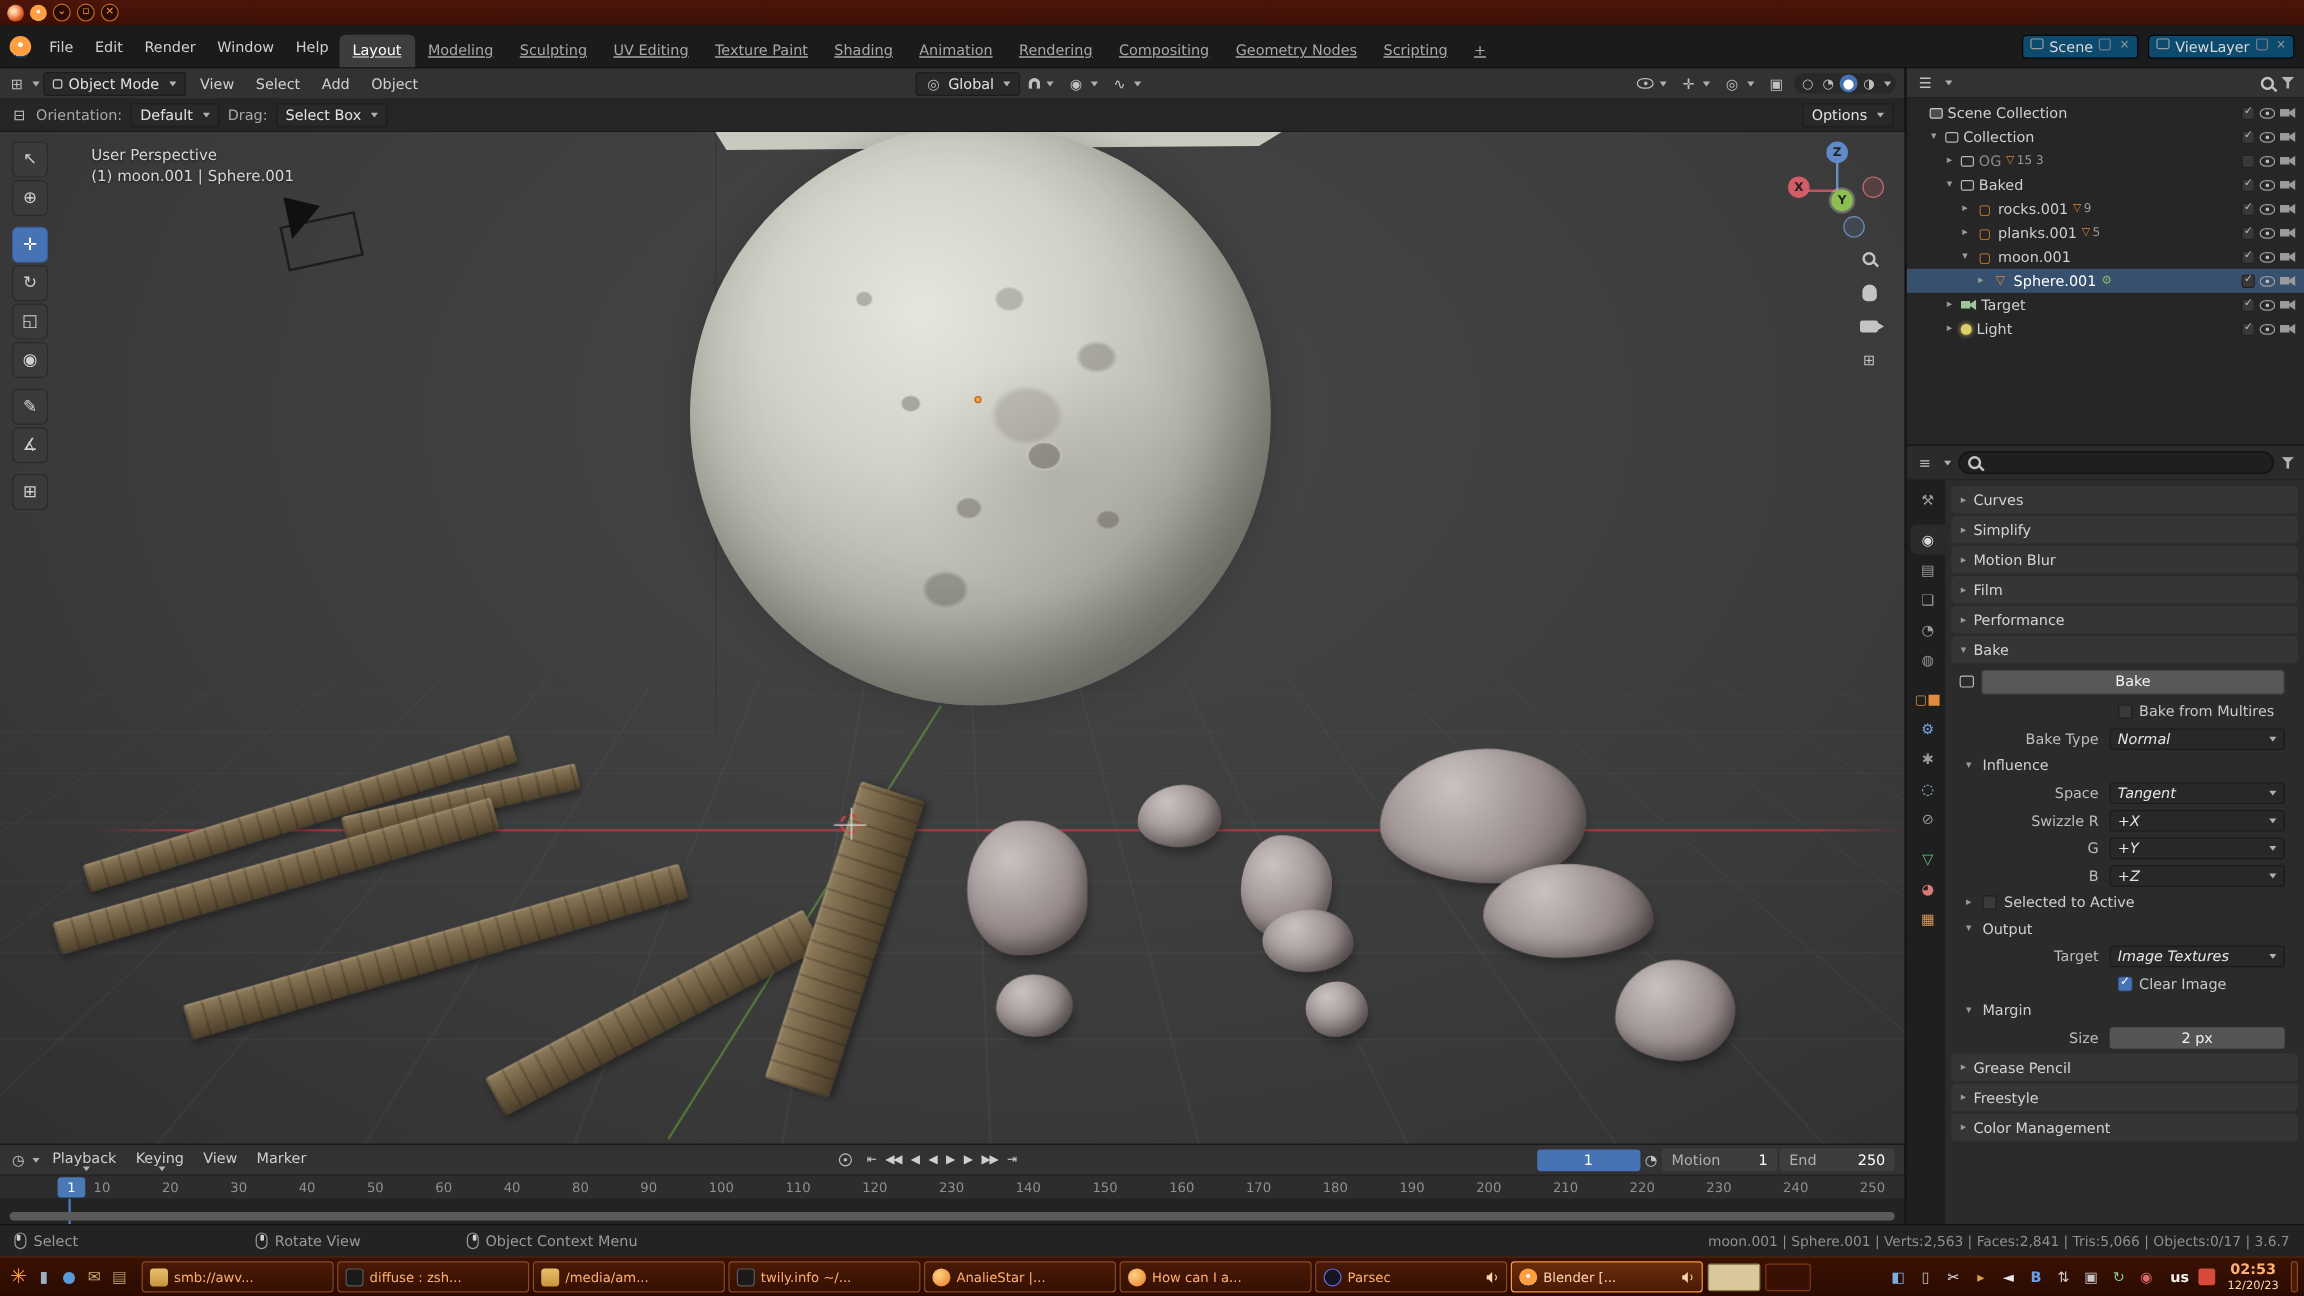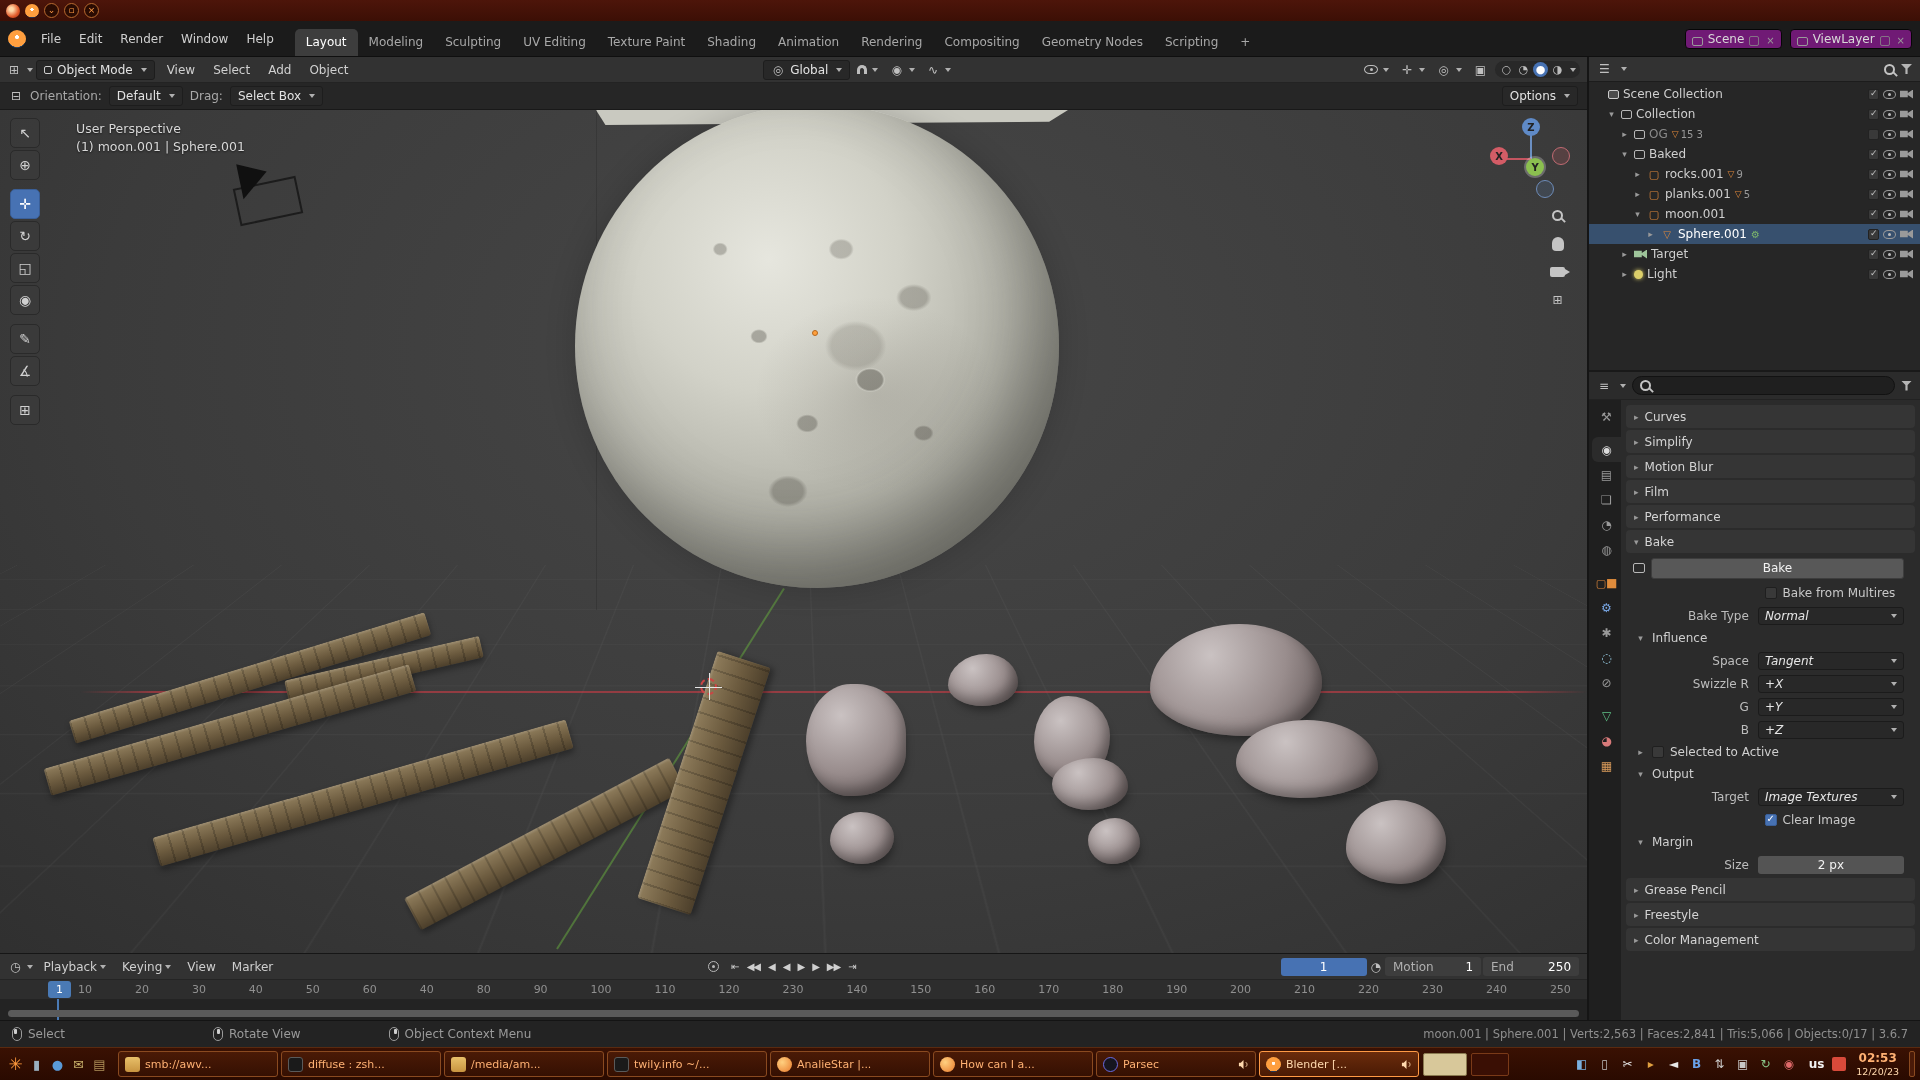--- a/index.html
+++ b/index.html
@@ -17,25 +17,25 @@
   .win-btn { width:15px; height:15px; border-radius:50%; background:#2a0b02; border:1px solid #b86a30;
     color:#ff9a45; font-size:9px; line-height:13px; text-align:center; flex:none; }
 
   
   .topbar { height:36px; background:#1b1b1b; display:flex; align-items:center; padding:0 8px;
     border-bottom:1px solid #0f0f0f; }
   .blender-logo { width:18px; height:18px; border-radius:50%; margin-right:6px; flex:none;
     background:radial-gradient(circle at 50% 40%, #fff 13%, #ff9f3f 15% 68%, #24466e 70%); }
   .menus { display:flex; }
   .menu-item { padding:4px 9px; border-radius:4px; color:#d0d0d0; }
-  .workspaces { display:flex; margin-left:12px; align-self:flex-end; }
+  .workspaces { display:flex; margin-left:0; align-self:flex-end;text-decoration:underline; }
   .tab { padding:6px 11px 7px; color:#a8a8a8; font-size:12px; border-radius:5px 5px 0 0; white-space:nowrap; }
   .tab.active { background:#3d3d3d; color:#ffffff; }
   .top-right { margin-left:auto; display:flex; gap:8px; align-items:center; }
-  .selector { display:flex; align-items:flex-end; gap:5px; background:#701a75; border:1px solid #060606;
+  .selector { display:flex; align-items:flex-start; gap:5px; background:#0c4a6e; border:1px solid #060606;
     border-radius:4px; padding:2px 6px; color:#d8d8d8; }
   .sel-ic { width:11px; height:9px; border:1px solid #9a9a9a; border-radius:2px; }
   .sel-x { color:#9a9a9a; font-size:10px; padding-left:2px; }
   .mini-ic { width:10px; height:10px; border:1px solid #8a8a8a; border-radius:2px; opacity:.8; }
 
   
   .main { flex:1; display:flex; min-height:0; }
   .left { width:1587px; display:flex; flex-direction:column; min-width:0; }
   .right { flex:1; display:flex; flex-direction:column; border-left:2px solid #151515; min-width:0; }
 
@@ -130,21 +130,21 @@
   .mag::after { content:""; position:absolute; width:6px; height:2px; background:#c4c4c4;
     transform:rotate(45deg); right:-5px; bottom:-2px; }
   .hand { width:12px; height:14px; background:#c4c4c4; border-radius:6px 6px 4px 4px; }
   .camico { width:15px; height:10px; background:#c4c4c4; border-radius:2px; position:relative; }
   .camico::after { content:""; position:absolute; right:-5px; top:2px; border-top:3px solid transparent;
     border-bottom:3px solid transparent; border-left:5px solid #c4c4c4; }
 
   
   .timeline { height:67px; display:flex; flex-direction:column; border-top:1px solid #161616; }
   .tl-header { height:25px; background:#323232; display:flex; align-items:center; gap:2px; padding:0 8px; }
-  .tl-menu { padding:3px 8px; color:#cfcfcf; display:flex; align-items:center; }
+  .tl-menu { padding:3px 8px; color:#cfcfcf; display:flex; align-items:center;flex-direction:column; }
   .pb-btn { padding:1px 4px; color:#cfcfcf; font-size:10px; letter-spacing:-1px; }
   .rec { width:11px; height:11px; border:1.5px solid #b8b8b8; border-radius:50%; position:relative; margin:0 6px; }
   .rec::before { content:""; position:absolute; left:2.5px; top:2.5px; width:3px; height:3px; border-radius:50%; background:#b8b8b8; }
   .frame-field { background:#4772b3; color:#fff; border-radius:3px; padding:2px 0; width:86px; text-align:center; }
   .se-field { background:#3d3d3d; border-radius:3px; height:19px; display:flex; align-items:center;
     justify-content:space-between; padding:0 8px; width:96px; }
   .se-field .l { color:#b0b0b0; } .se-field .v { color:#fff; }
   .tl-ruler { height:20px; background:#2d2d2d; position:relative; border-top:1px solid #242424; }
   .ruler-nums { position:absolute; inset:0; display:flex; justify-content:space-between; align-items:center;
     padding:0 16px 0 78px; color:#909090; font-size:11px; }

